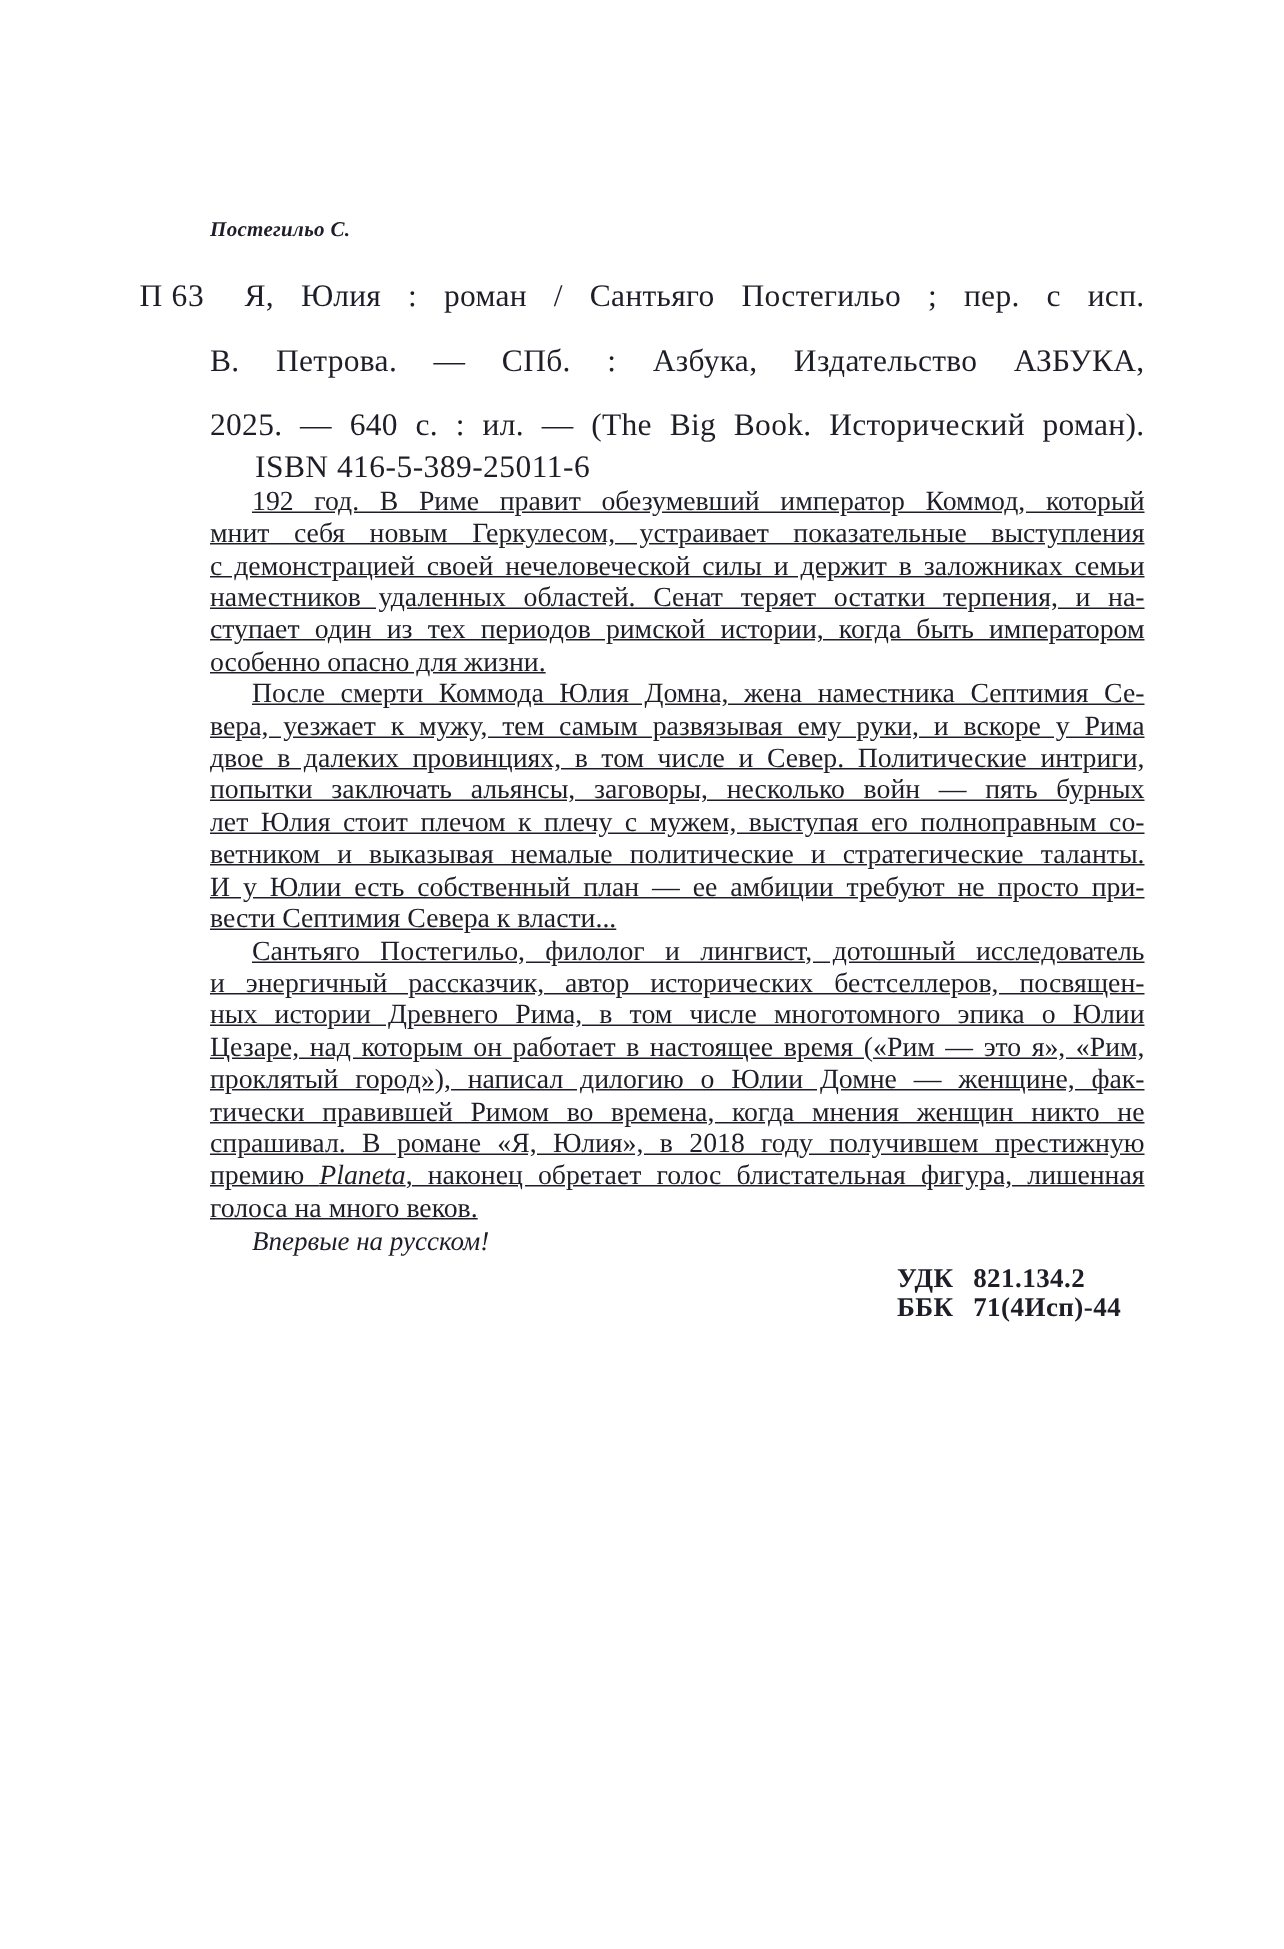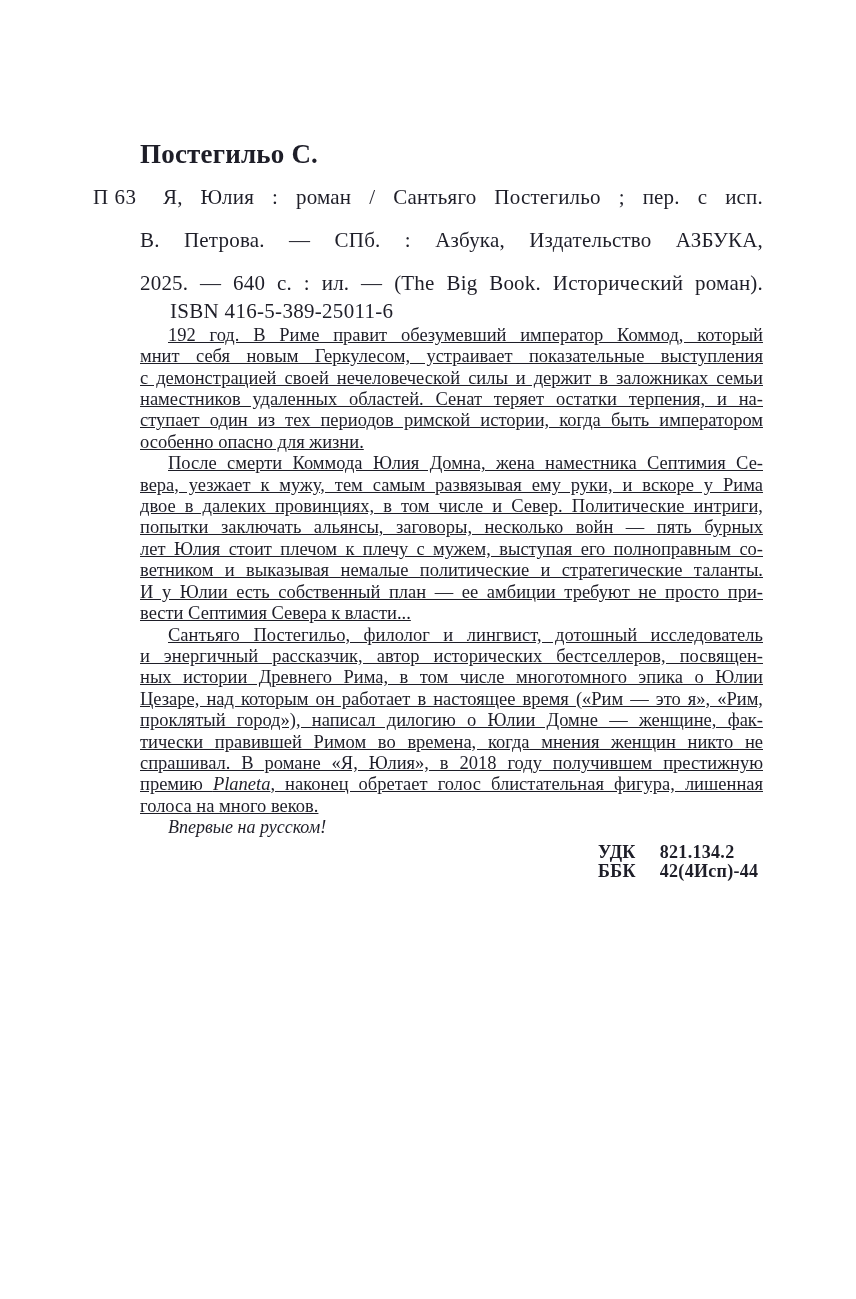--- a/index.html
+++ b/index.html
@@ -18,23 +18,24 @@
     overflow: hidden;
   }
   .content {
     position: absolute;
     left: 140px;
     top: 140px;
     width: 623px;
   }
   .author-heading {
     font-weight: 700;
-    font-size: 27px;
+    font-size: 14px;
     line-height: 28px;
     letter-spacing: 0.2px;
+    font-style: italic;
   }
   .bib { position: relative; }
   .index-code {
     position: absolute;
     left: -47px;
     top: 0;
     font-size: 21px;
     line-height: 27.2px;
     white-space: nowrap;
     letter-spacing: 0.5px;
@@ -69,21 +70,21 @@
     line-height: 21.4px;
     text-indent: 28px;
     font-style: italic;
   }
   .codes {
     margin-top: 4px;
     margin-left: 458px;
     display: grid;
     grid-template-columns: auto auto;
     justify-content: start;
-    column-gap: 24px;
+    column-gap: 13px;
     font-weight: 700;
     font-size: 18px;
     line-height: 19.5px;
     letter-spacing: 0.3px;
     white-space: nowrap;
   }
 </style>
 </head>
 <body>
 
@@ -131,17 +132,17 @@
       <div class="ann-line"><span>премию </span><span class="italic">Planeta</span><span>, наконец обретает голос блистательная фигура, лишенная</span></div>
       <div class="ann-line para-last">голоса на много веков.</div>
     </div>
 
     <div class="first-russian">Впервые на русском!</div>
 
     <div class="codes">
       <span>УДК</span>
       <span>821.134.2</span>
       <span>ББК</span>
-      <span>42(4Исп)-44</span>
+      <span>71(4Исп)-44</span>
     </div>
 
   </div>
 </div>
 
 </body></html>

